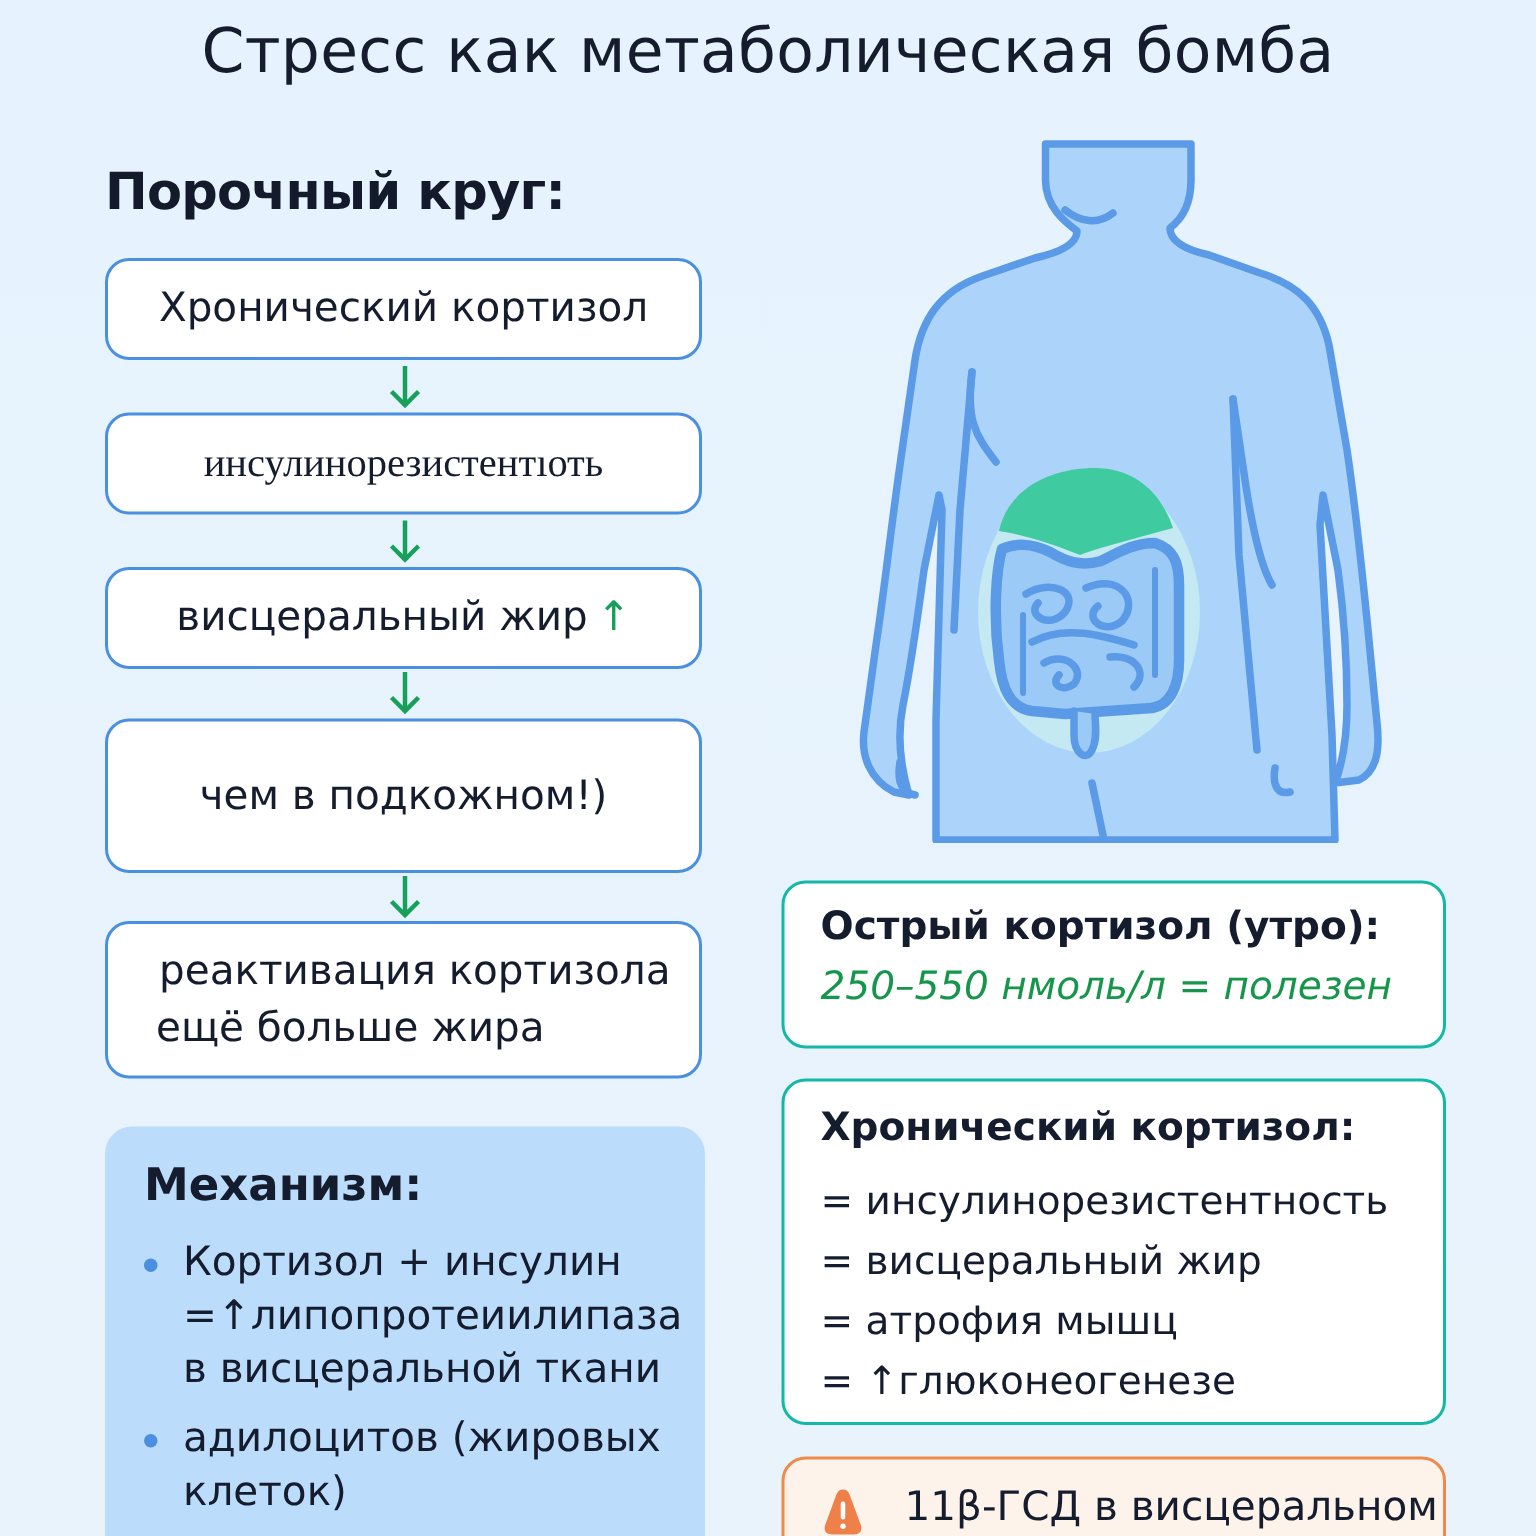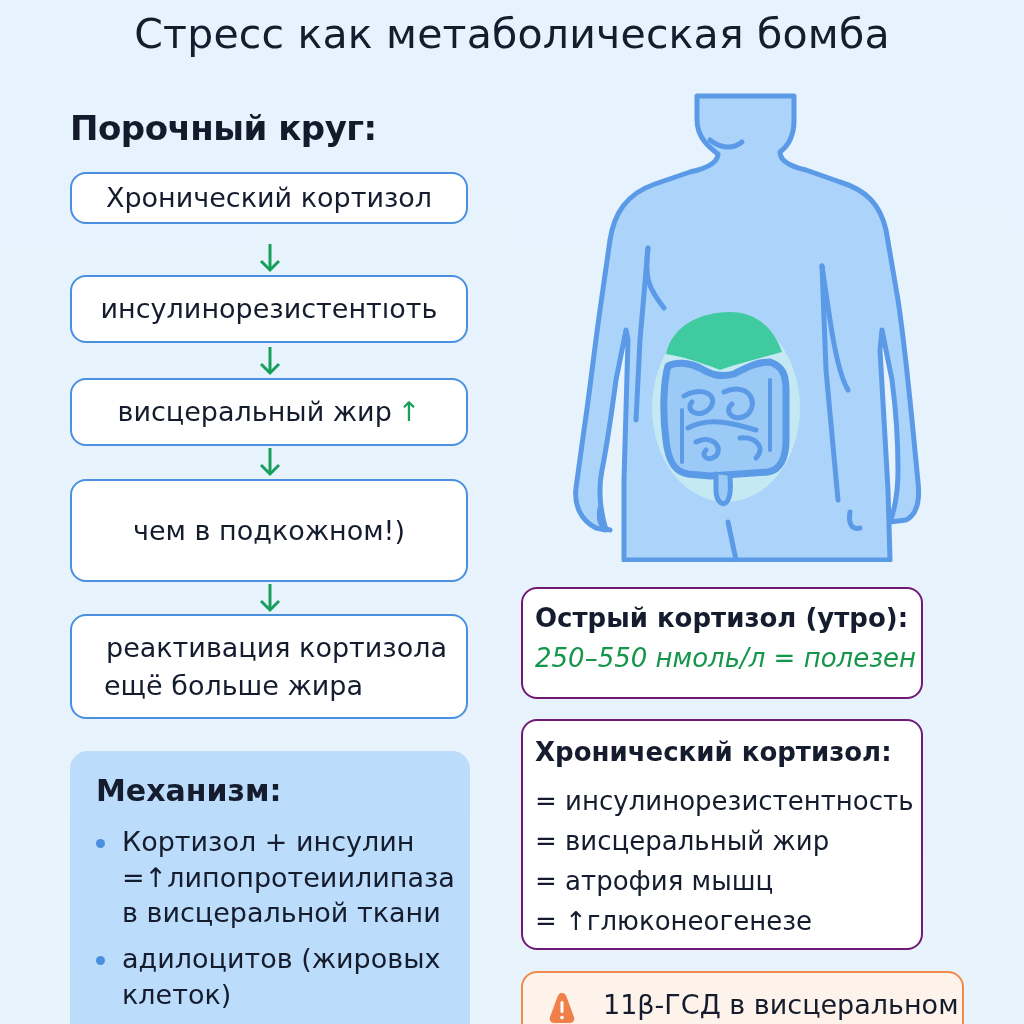--- a/index.html
+++ b/index.html
@@ -37,52 +37,52 @@
       background: #bcdcfb; border-radius: 18px;
       padding: 22px 26px 0 26px;
     }
     .mech-title { font-size: 30px; font-weight: bold; color: #141c2e; margin-bottom: 16px; }
     .mech-item { position: relative; padding-left: 26px; font-size: 27px; line-height: 1.32; color: #141c2e; margin-bottom: 10px; }
     .mech-item .bullet {
       position: absolute; left: 0; top: 15px; width: 9px; height: 9px;
       border-radius: 50%; background: #4a8fe0;
     }
     .card {
-      position: absolute; left: 521px; width: 402px;
-      background: #ffffff; border: 2px solid #701a75; border-radius: 16px;
-      padding: 14px 0 0 12px;
+      position: absolute; left: 521px; width: 443px;
+      background: #ffffff; border: 2px solid #14b8a6; border-radius: 16px;
+      padding: 14px 0 0 24px;
     }
     .card-title { font-size: 26px; font-weight: bold; color: #141c2e; font-weight: 600; }
     .card-value { font-size: 26px; color: #16964a; margin-top: 10px; font-style: italic; }
     .card-line { font-size: 26px; color: #141c2e; line-height: 40px; }
     .warn {
       position: absolute; left: 521px; top: 971px; width: 443px; height: 80px;
       background: #fdf3ea; border: 2px solid #f08a4b; border-radius: 16px;
       padding: 16px 0 0 24px; display: flex; align-items: flex-start;
     }
     .warn-icon { width: 30px; height: 34px; margin-right: 26px; margin-top: 2px; }
     .warn-text { font-size: 27px; color: #141c2e; }
     .figure { position: absolute; left: 560px; top: 90px; width: 464px; height: 472px; }
   </style>
 </head>
 <body>
 
 <div class="title">Стресс как метаболическая бомба</div>
 
 <div class="subtitle">Порочный круг:</div>
 
-<div class="flow-box" style="top:172px;height:52px;">
+<div class="flow-box" style="top:172px;height:68px;">
   <span>Хронический кортизол</span>
 </div>
 <svg class="arrow" style="top:242px;" viewBox="0 0 24 32">
   <line x1="12" y1="2" x2="12" y2="28" stroke="#17a05a" stroke-width="3"></line>
   <polyline points="3,19 12,28 21,19" fill="none" stroke="#17a05a" stroke-width="3"></polyline>
 </svg>
 
-<div class="flow-box" style="top:275px;height:68px;">
+<div class="flow-box" style="top:275px;height:68px;font-family:Liberation Serif, serif;">
   <span>инсулинорезистентıоть</span>
 </div>
 <svg class="arrow" style="top:345px;" viewBox="0 0 24 32">
   <line x1="12" y1="2" x2="12" y2="28" stroke="#17a05a" stroke-width="3"></line>
   <polyline points="3,19 12,28 21,19" fill="none" stroke="#17a05a" stroke-width="3"></polyline>
 </svg>
 
 <div class="flow-box" style="top:378px;height:68px;">
   <span>висцеральный жир</span>
   <span class="up-arrow">↑</span>

